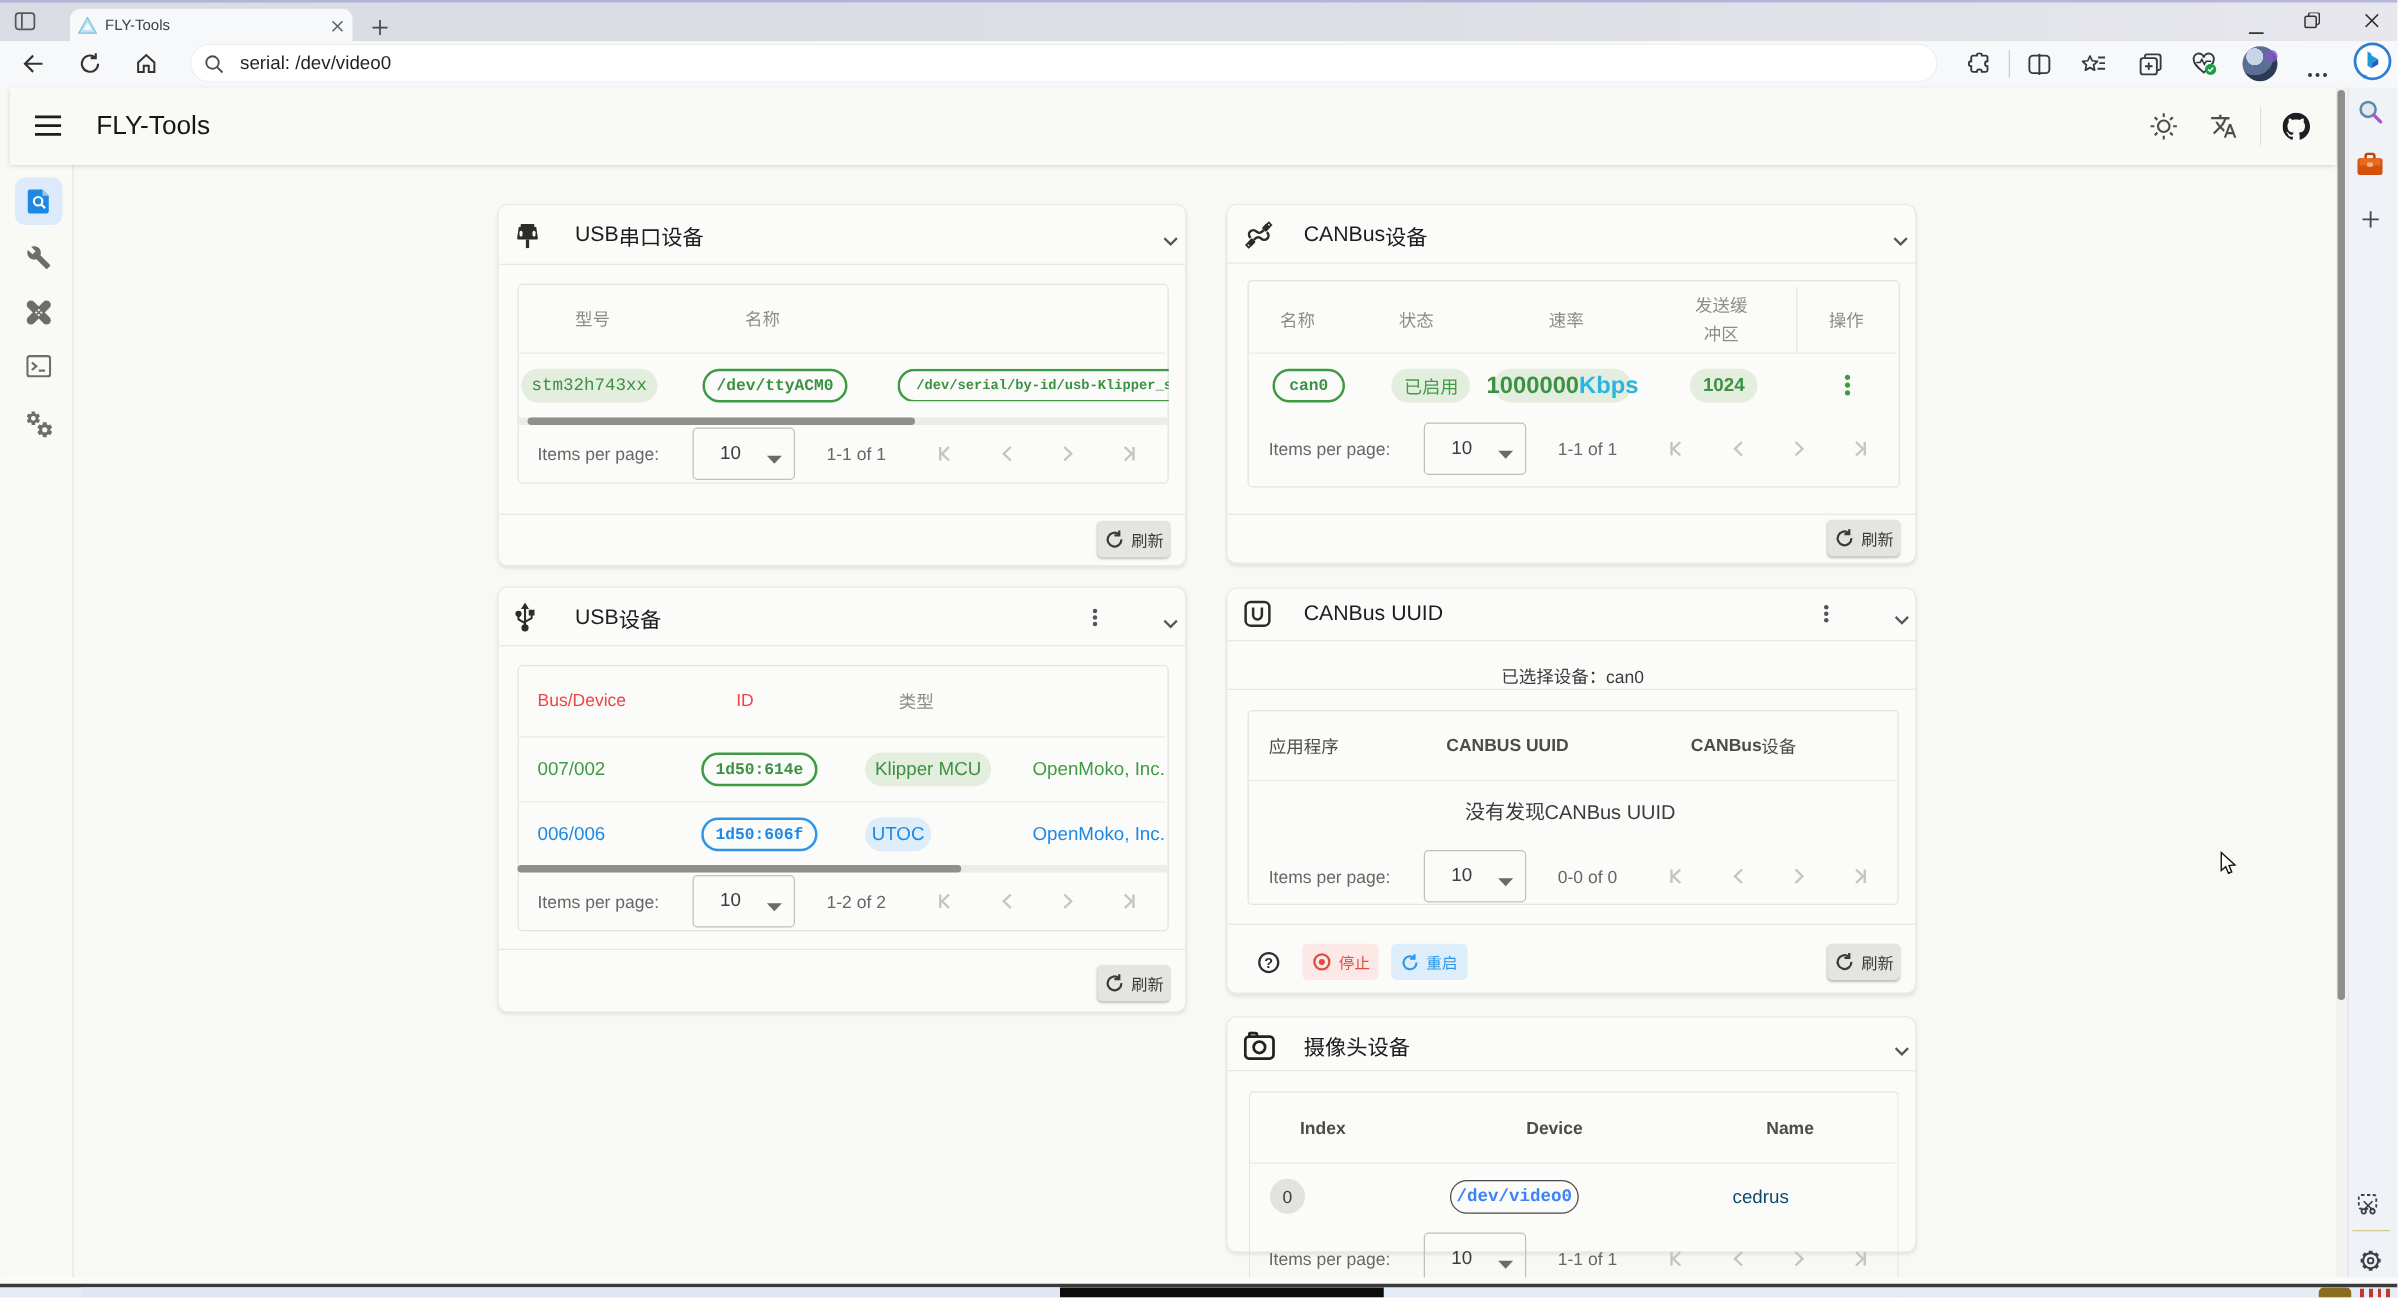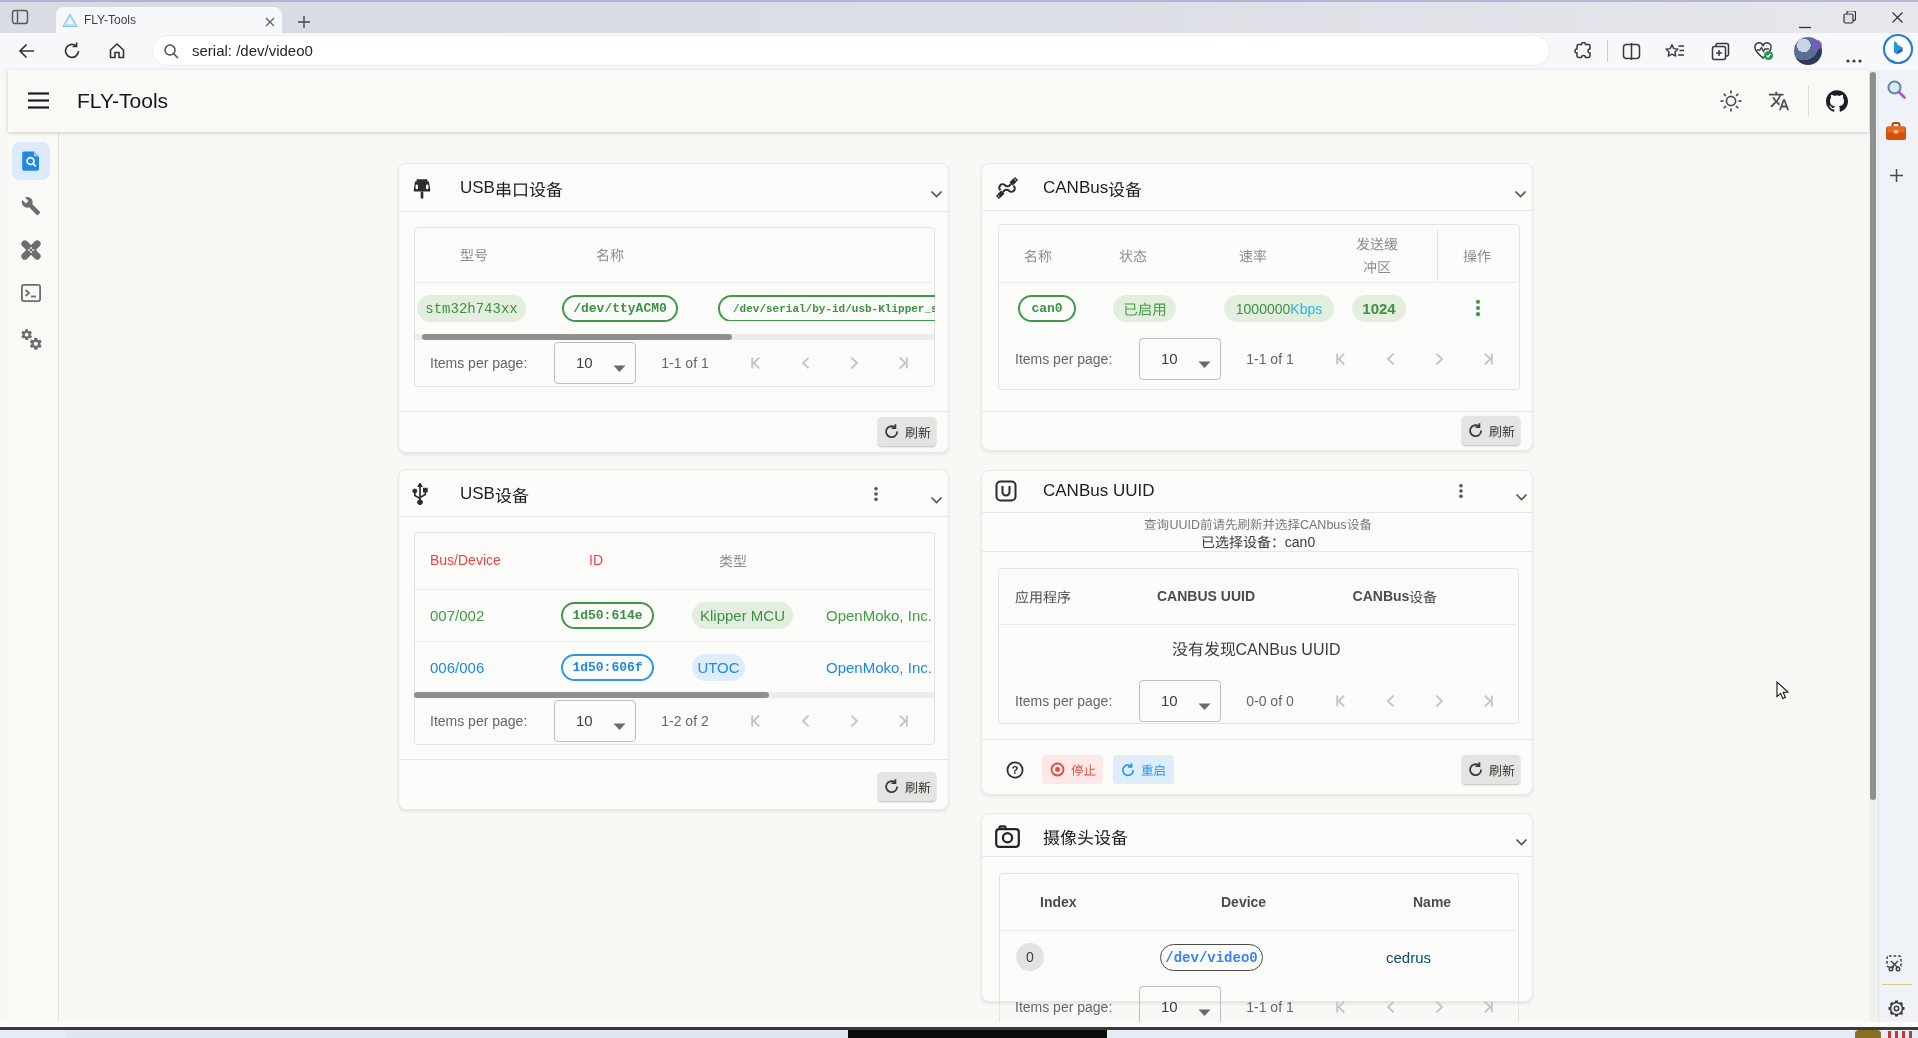--- a/index.html
+++ b/index.html
@@ -436,21 +436,21 @@
     <div class="abs" style="left:455px;top:66px;width:1px;height:51px;background:#e3e3e0"></div>
     <div class="hdiv" style="left:17px;right:15px;top:118px;background:#eaeae7"></div>
     <div class="chip og mono" style="left:36px;top:131px;width:58px;font-size:13px;font-weight:700">can0</div>
     <div class="chip g" style="left:131px;top:131px;width:63px">
       <svg class="zh" style="width:44px;height:14.5px;margin-bottom:-1.7px;fill:#3f9c44;" viewBox="0 0 3000 1000">
         <use href="#u5DF2"></use>
         <use href="#u542F" x="1000"></use>
         <use href="#u7528" x="2000"></use>
       </svg>
     </div>
-    <div class="chip g" style="left:242px;top:131px;width:110px;font-size:14px;font-weight:400">1000000<span style="color:#2ab5e0">Kbps</span></div>
+    <div class="chip g" style="left:213px;top:131px;width:110px;font-size:19px;font-weight:700">1000000<span style="color:#2ab5e0">Kbps</span></div>
     <div class="chip g" style="left:370px;top:131px;width:54px;font-size:15px;font-weight:700">1024</div>
     <div class="abs" style="left:493px;top:135px"><svg width="6" height="18" viewBox="0 0 6 18" style="">
         <circle cx="3" cy="2.8" r="2.1" fill="#3f9c44"></circle>
         <circle cx="3" cy="9" r="2.1" fill="#3f9c44"></circle>
         <circle cx="3" cy="15.2" r="2.1" fill="#3f9c44"></circle>
       </svg></div>
     <div class="pag abs" style="left:33px;top:185px;height:20px">Items per page:</div>
     <div class="abs" style="left:157px;top:174px;width:82px;height:42px;border:1px solid #bfbfbd;border-radius:4px"></div>
     <div class="abs" style="left:179px;top:186px;font-size:15px;color:#3c3c3c">10</div>
     <div class="abs" style="left:216px;top:191px"><svg width="13" height="8" viewBox="0 0 13 8" style="">
@@ -493,36 +493,20 @@
     <div class="abs flex" style="left:61px;top:8px;height:24px;font-size:17px;color:#1d1d1d">CANBus UUID</div>
     <div class="abs" style="left:476px;top:11px"><svg width="6" height="18" viewBox="0 0 6 18" style="">
         <circle cx="3" cy="3.8" r="1.8" fill="#555"></circle>
         <circle cx="3" cy="9" r="1.8" fill="#555"></circle>
         <circle cx="3" cy="14.2" r="1.8" fill="#555"></circle>
       </svg></div>
     <div class="abs" style="left:533px;top:16px"><svg width="13" height="8" viewBox="0 0 13 8" style="">
         <path d="M1.5 1.5 L6.5 6.5 L11.5 1.5" fill="none" stroke="#555" stroke-width="1.7"></path>
       </svg></div>
     <div class="hdiv" style="top:41px"></div>
-    <div class="abs" style="left:0;top:44px;width:552px;text-align:center"><svg class="zh" style="width:25px;height:12.5px;margin-bottom:-1.5px;fill:#777;" viewBox="0 0 2000 1000">
-        <use href="#u67E5"></use>
-        <use href="#u8BE2" x="1000"></use>
-      </svg><span style="font-size:12.5px;color:#777">UUID</span><svg class="zh" style="width:100px;height:12.5px;margin-bottom:-1.5px;fill:#777;" viewBox="0 0 8000 1000">
-        <use href="#u524D"></use>
-        <use href="#u8BF7" x="1000"></use>
-        <use href="#u5148" x="2000"></use>
-        <use href="#u5237" x="3000"></use>
-        <use href="#u65B0" x="4000"></use>
-        <use href="#u5E76" x="5000"></use>
-        <use href="#u9009" x="6000"></use>
-        <use href="#u62E9" x="7000"></use>
-      </svg><span style="font-size:12.5px;color:#777">CANbus</span><svg class="zh" style="width:25px;height:12.5px;margin-bottom:-1.5px;fill:#777;" viewBox="0 0 2000 1000">
-        <use href="#u8BBE"></use>
-        <use href="#u5907" x="1000"></use>
-      </svg></div>
     <div class="abs" style="left:0;top:62px;width:552px;text-align:center"><svg class="zh" style="width:84px;height:14px;margin-bottom:-1.7px;fill:#3c3c3c;" viewBox="0 0 6000 1000">
         <use href="#u5DF2"></use>
         <use href="#u9009" x="1000"></use>
         <use href="#u62E9" x="2000"></use>
         <use href="#u8BBE" x="3000"></use>
         <use href="#u5907" x="4000"></use>
         <use href="#uFF1A" x="5000"></use>
       </svg><span style="font-size:14px;color:#3c3c3c">can0</span></div>
     <div class="hdiv" style="top:80px"></div>
     <div class="ibox" style="left:16px;top:97px;width:521px;height:156px"></div>

